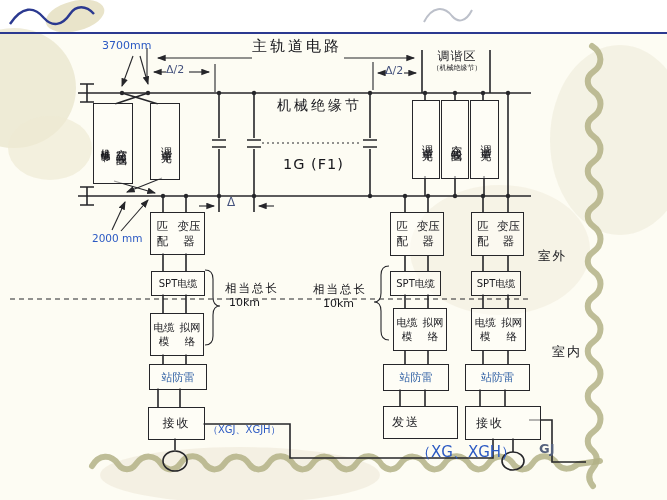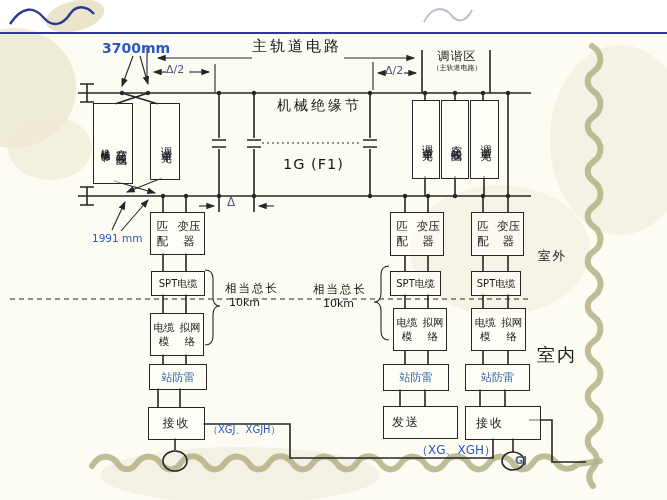--- a/index.html
+++ b/index.html
@@ -161,26 +161,26 @@
         <circle cx="405" cy="196" r="2.2"></circle>
       <circle cx="428" cy="196" r="2.2"></circle>
         <circle cx="455" cy="196" r="2.2"></circle>
       <circle cx="483" cy="196" r="2.2"></circle>
         <circle cx="508" cy="196" r="2.2"></circle>
     </g>
   </svg>
 
   <div class="lbl" style="left:252px;top:38px;font-size:15px;letter-spacing:3px;font-weight:500;">主轨道电路</div>
   <div class="lbl" style="left:428px;top:50px;width:58px;text-align:center;font-size:12px;letter-spacing:1px;">调谐区</div>
-  <div class="lbl" style="left:421px;top:64px;width:72px;text-align:center;font-size:7px;">（主轨道电路）</div>
+  <div class="lbl" style="left:421px;top:64px;width:72px;text-align:center;font-size:7px;">（机械绝缘节）</div>
   <div class="lbl" style="left:277px;top:97px;font-size:14px;letter-spacing:3px;">机械绝缘节</div>
   <div class="lbl" style="left:283px;top:156px;font-size:14.5px;letter-spacing:1px;">1G (F1)</div>
 
-  <div class="lbl blue" style="left:102px;top:40px;font-size:14px;font-weight:bold;">3700mm</div>
-  <div class="lbl blue" style="left:92px;top:232px;font-size:10.5px;">1991 mm</div>
+  <div class="lbl blue" style="left:102px;top:40px;font-size:11px;font-weight:normal;">3700mm</div>
+  <div class="lbl blue" style="left:92px;top:232px;font-size:10.5px;">2000 mm</div>
   <div class="lbl dim" style="left:166px;top:64px;font-size:11px;">Δ/2</div>
   <div class="lbl dim" style="left:385px;top:65px;font-size:11px;">Δ/2</div>
   <div class="lbl dim" style="left:227px;top:196px;font-size:12px;">Δ</div>
 
   <div class="box" style="left:93px;top:103px;width:38px;height:79px;gap:1px;">
     <span class="vtext" style="font-size:9.5px;letter-spacing:1px;">机械绝缘节</span>
     <span class="vtext" style="font-size:11px;">空芯线圈</span>
   </div>
   <div class="box" style="left:150px;top:103px;width:28px;height:75px;">
     <span class="vtext" style="font-size:11px;">调谐单元</span>
@@ -249,18 +249,18 @@
   <div class="box" style="left:465px;top:406px;width:64px;height:32px;font-size:12px;letter-spacing:2px;justify-content:flex-start;padding-left:10px;">
     <span>接收</span>
   </div>
 
   <div class="lbl" style="left:225px;top:282px;font-size:11.5px;letter-spacing:2px;">相当总长</div>
   <div class="lbl" style="left:229px;top:297px;font-size:11px;">10km</div>
   <div class="lbl" style="left:313px;top:283px;font-size:11.5px;letter-spacing:2px;">相当总长</div>
   <div class="lbl" style="left:323px;top:298px;font-size:11px;">10km</div>
 
   <div class="lbl blue" style="left:208px;top:424px;font-size:10px;text-align:right;">（XGJ、XGJH）</div>
-  <div class="lbl blue" style="left:416px;top:444px;font-size:12px;">（XG、XGH）</div>
-  <div class="lbl" style="left:515px;top:442px;font-size:10px;color:var(--gj_label);font-weight:bold;margin-top:13px;">GJ</div>
+  <div class="lbl blue" style="left:416px;top:444px;font-size:15px;">（XG、XGH）</div>
+  <div class="lbl" style="left:539px;top:442px;font-size:13px;color:var(--gj_label);font-weight:bold;">GJ</div>
   <div class="lbl" style="left:538px;top:249px;font-size:12.5px;letter-spacing:2px;">室外</div>
-  <div class="lbl" style="left:537px;top:345px;font-size:18px;letter-spacing:2px;">室内</div>
+  <div class="lbl" style="left:552px;top:345px;font-size:13px;letter-spacing:2px;">室内</div>
 
 </div>
 
 </body></html>

